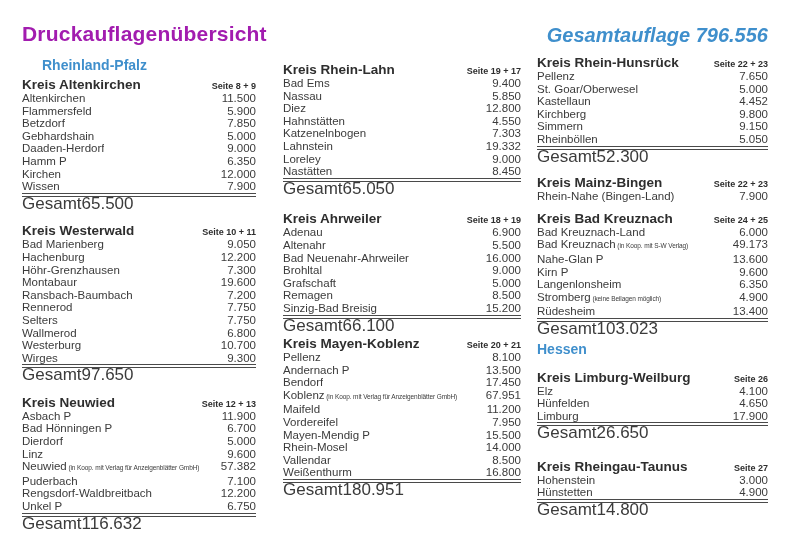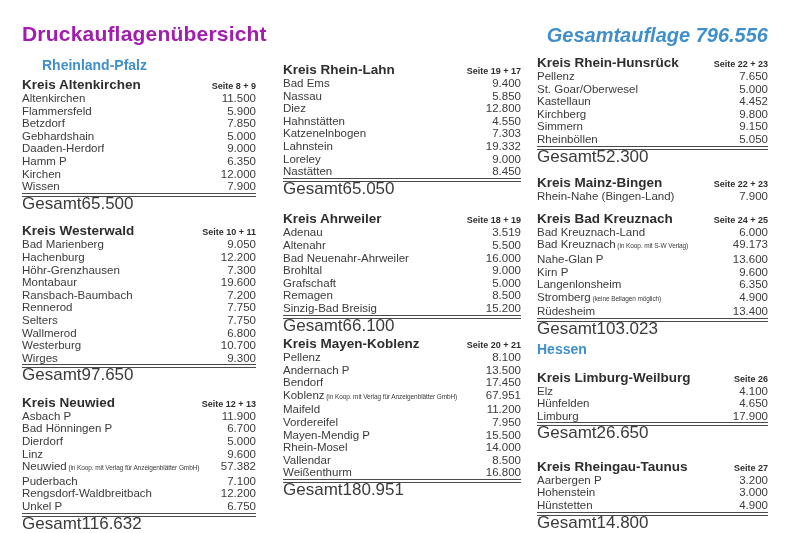--- a/index.html
+++ b/index.html
@@ -244,21 +244,21 @@
       </div>
     </div>
     <div class="kreis" style="margin-top: 16px;">
       <div class="kreis-header">
         <span class="kreis-name">Kreis Ahrweiler</span>
         <span class="kreis-seite">Seite 18 + 19</span>
       </div>
       <div class="rows">
         <div class="row">
           <span class="entry-label">Adenau</span>
-          <span class="entry-value">3.519</span>
+          <span class="entry-value">6.900</span>
         </div>
         <div class="row">
           <span class="entry-label">Altenahr</span>
           <span class="entry-value">5.500</span>
         </div>
         <div class="row">
           <span class="entry-label">Bad Neuenahr-Ahrweiler</span>
           <span class="entry-value">16.000</span>
         </div>
         <div class="row">
@@ -450,24 +450,20 @@
         <span class="total-value">26.650</span>
       </div>
     </div>
     <div class="kreis" style="margin-top: 19px;">
       <div class="kreis-header">
         <span class="kreis-name">Kreis Rheingau-Taunus</span>
         <span class="kreis-seite">Seite 27</span>
       </div>
       <div class="rows">
         <div class="row">
-          <span class="entry-label">Aarbergen P</span>
-          <span class="entry-value">3.200</span>
-        </div>
-        <div class="row">
           <span class="entry-label">Hohenstein</span>
           <span class="entry-value">3.000</span>
         </div>
         <div class="row">
           <span class="entry-label">Hünstetten</span>
           <span class="entry-value">4.900</span>
         </div>
       </div>
       <div class="total-row">
         <span class="total-label">Gesamt</span>

